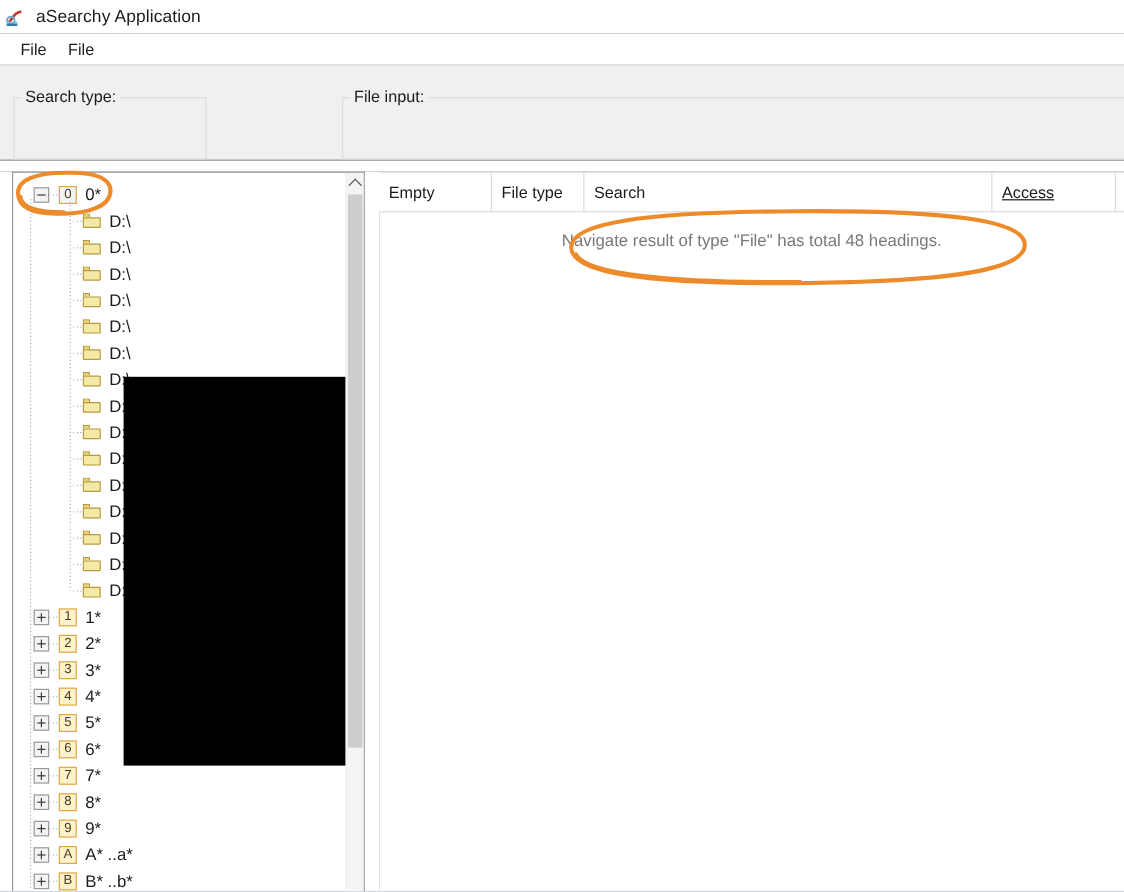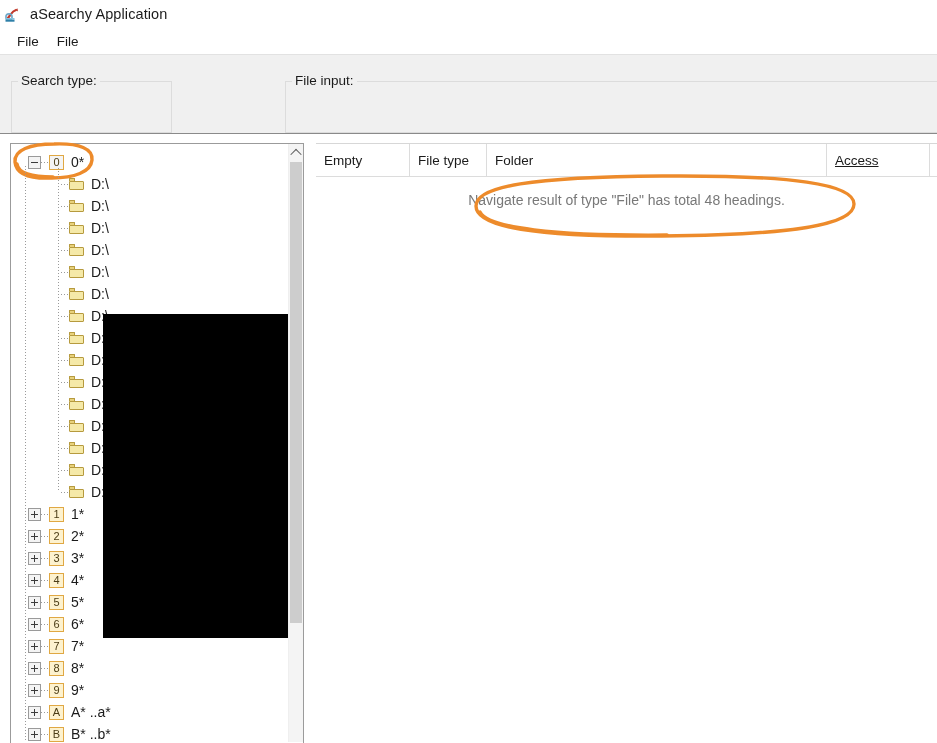--- a/index.html
+++ b/index.html
@@ -530,21 +530,21 @@
           <i class="arrow-gl"></i>
         </div>
       <div class="thumb"></div>
     </div>
   </div>
 
   <div class="listview">
     <div class="lv-header">
       <div class="lv-col" style="left:0px; width:94px;">Empty</div>
       <div class="lv-col" style="left:94px; width:77px;">File type</div>
-      <div class="lv-col" style="left:171px; width:340px;">Folder</div>
+      <div class="lv-col" style="left:171px; width:340px;">Search</div>
       <div class="lv-col last" style="left:511px; width:103px;">Access</div>
     </div>
     <div class="lv-message">Navigate result of type "File" has total 48 headings.</div>
   </div>
 
   <svg class="annot annot-tree" width="90" height="42" viewBox="0 0 90 42">
     <path d="M7 22 C6 10, 22 4, 46 4 C72 3, 85 9, 84 20 C83 32, 66 38, 44 38 C20 39, 8 33, 7 22 Z
              M9 24 C10 33, 24 37, 45 37" fill="none" stroke="#ED8B2B" stroke-width="3.4" stroke-linecap="round" stroke-linejoin="round"></path>
   </svg>
 

